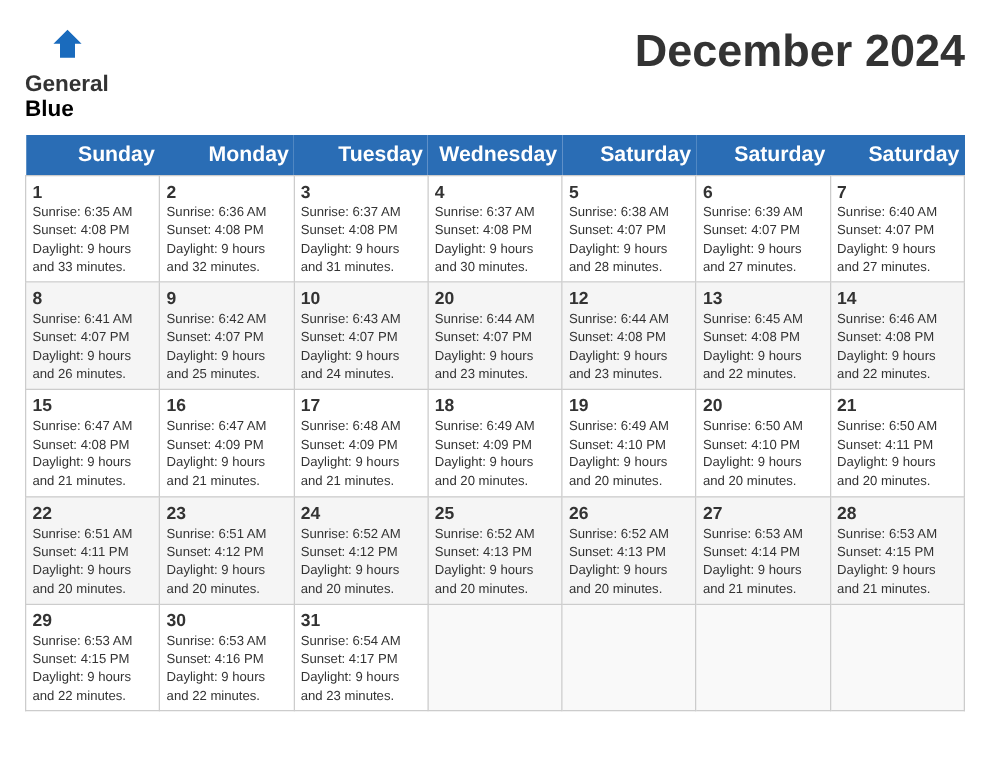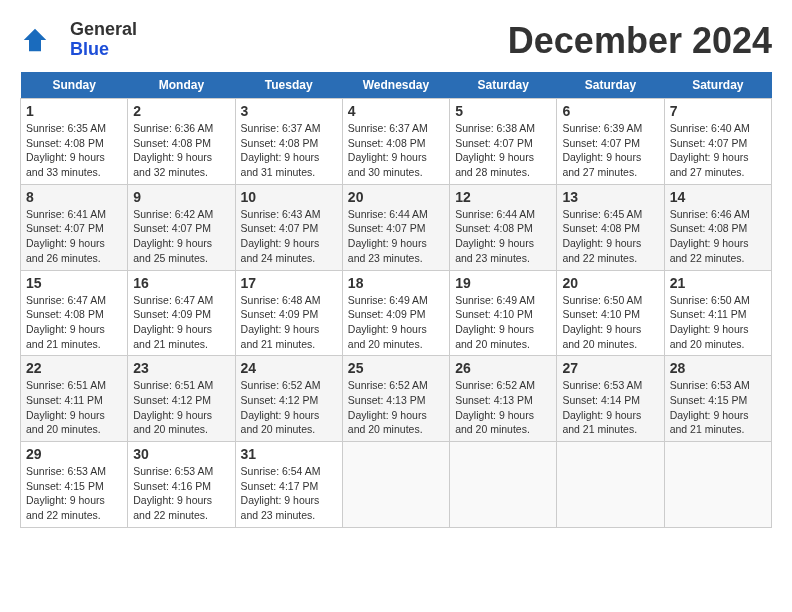--- a/index.html
+++ b/index.html
@@ -12,29 +12,30 @@
     }
     .header {
       display: flex;
       justify-content: space-between;
       align-items: flex-start;
       margin-bottom: 10px;
     }
     .logo {
       display: flex;
       align-items: center;
-      gap: 20px;
+      gap: 8px;
+      flex-direction: column;
     }
     .logo-text {
       font-size: 18px;
       font-weight: bold;
       line-height: 1.1;
     }
     .logo-general { color: #333; }
-    .logo-blue { color: #1d4ed8; }
+    .logo-blue { color: #000000; }
     .logo-icon {
       width: 30px;
       height: 30px;
     }
     .title-block {
       text-align: right;
     }
     .month-title {
       font-size: 36px;
       font-weight: bold;
@@ -46,22 +47,22 @@
     }
     table {
       width: 100%;
       border-collapse: collapse;
       font-size: 11px;
     }
     th {
       background-color: #2a6db5;
       color: white;
       padding: 6px 4px;
-      text-align: center;
-      font-size: 12px;
+      text-align: right;
+      font-size: 17px;
       font-weight: bold;
     }
     td {
       border: 1px solid #ccc;
       padding: 4px 5px;
       vertical-align: top;
       width: calc(100% / 7);
       min-height: 80px;
       background: #fff;
     }

